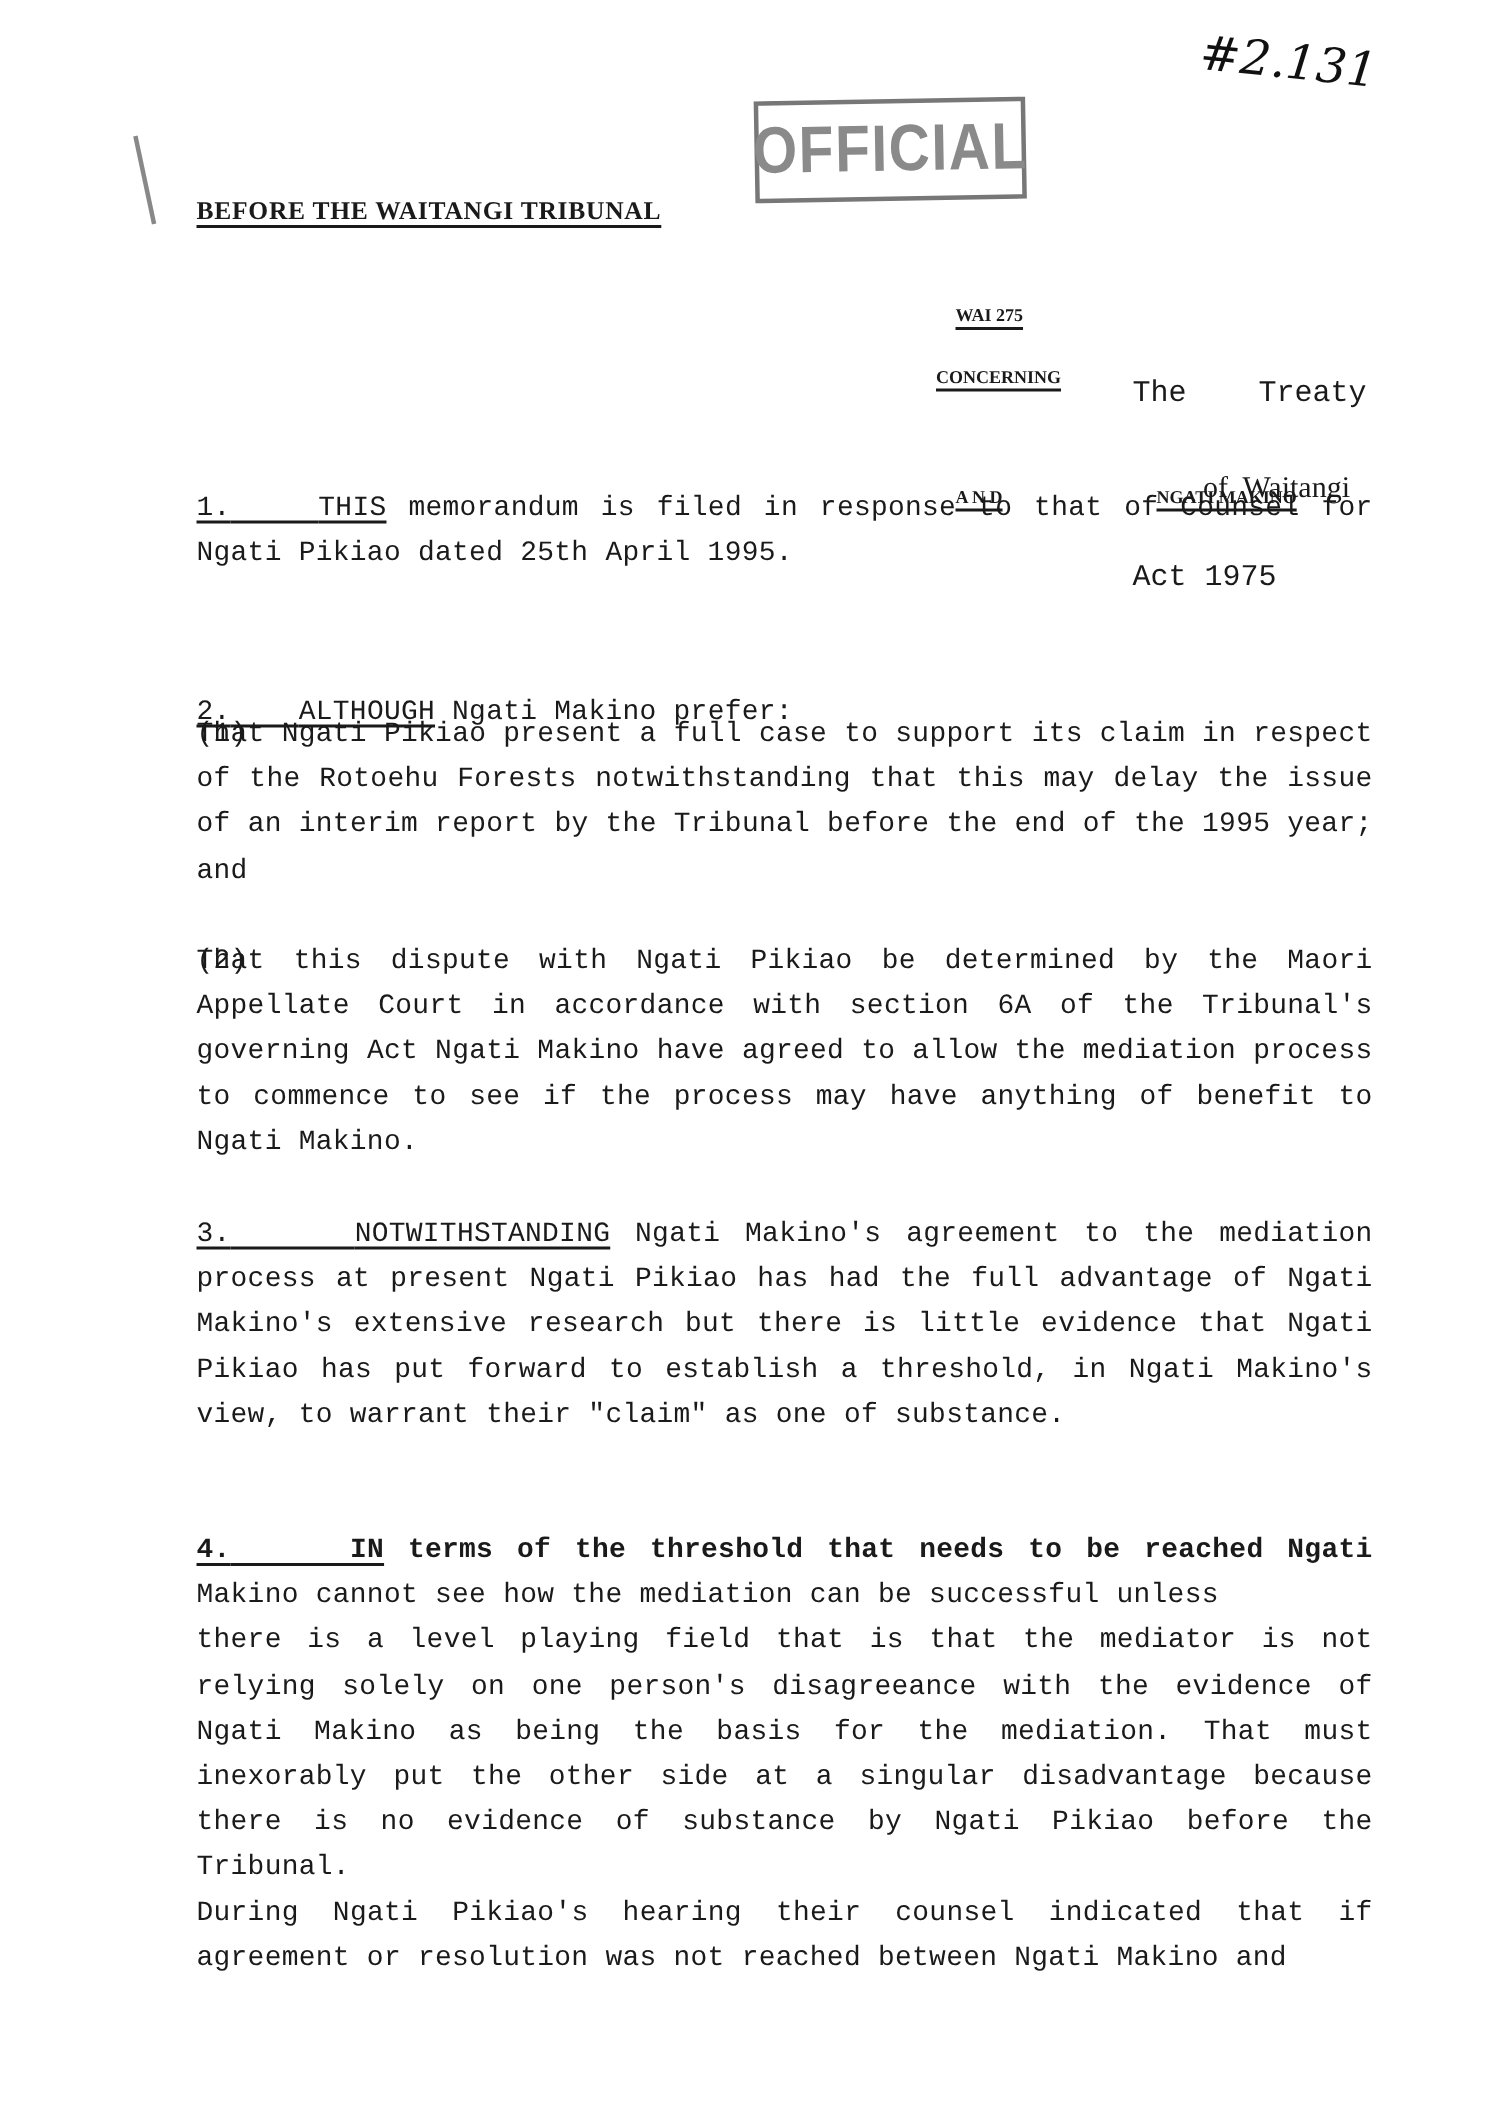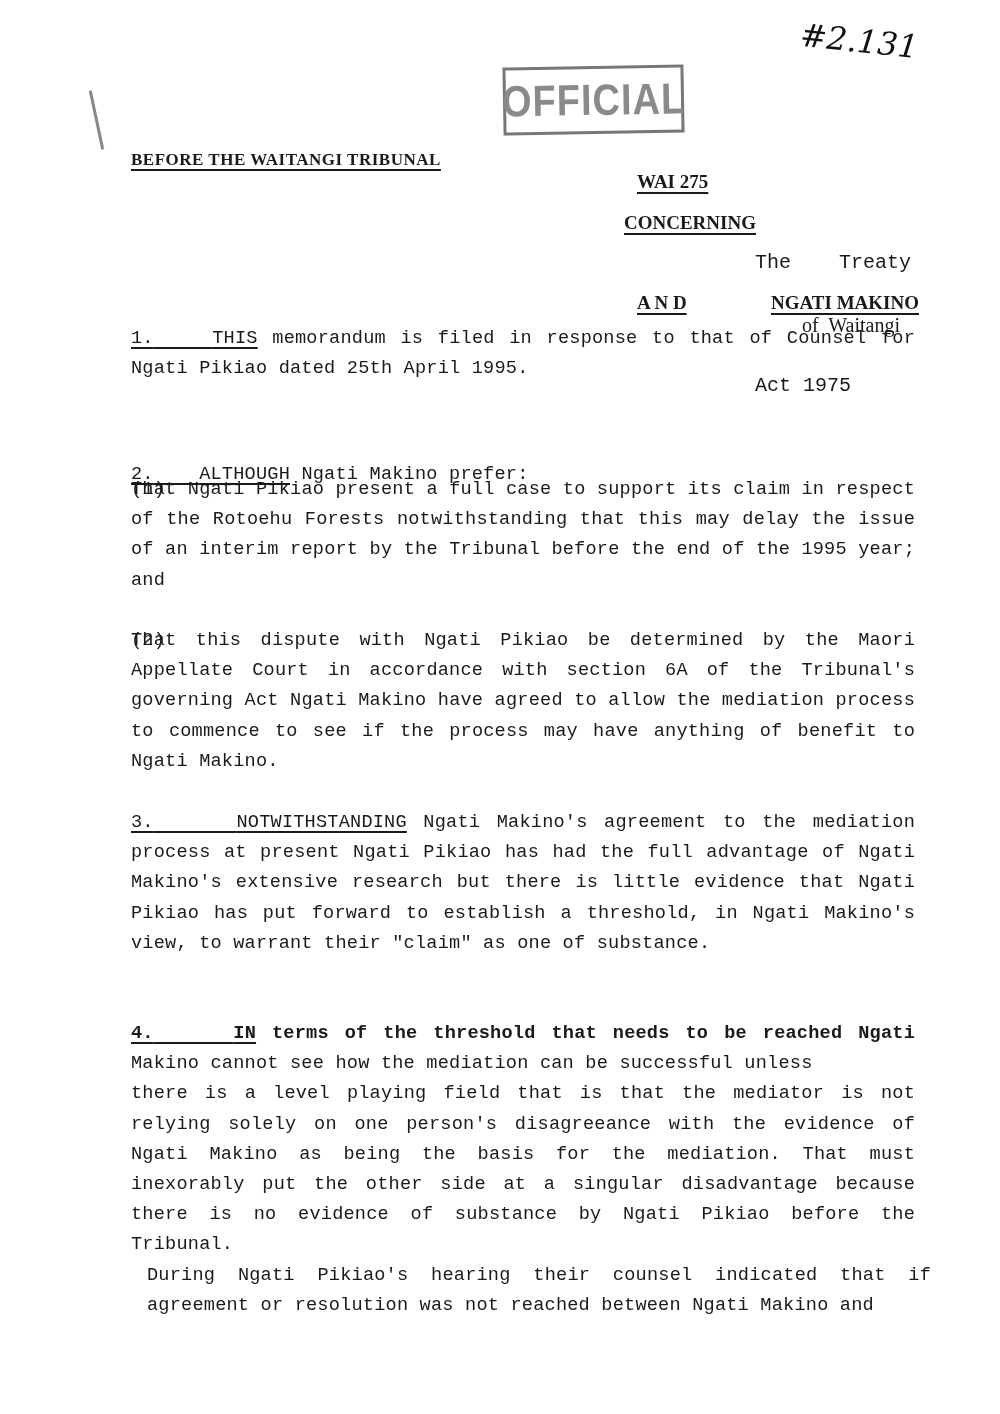--- a/index.html
+++ b/index.html
@@ -19,22 +19,22 @@
     .stamp span {
       font-family: "Liberation Sans", "DejaVu Sans", sans-serif; font-weight: bold;
       font-size: 38px; color: #8a8a8a; letter-spacing: 1px;
       transform: scaleY(1.15);
     }
     .handwritten {
       left: 800px; top: 22px; font-family: "DejaVu Serif", serif; font-style: italic;
       font-size: 32px; transform: rotate(6deg); color: #111;
     }
     .margin-line { left: 95px; top: 90px; width: 3px; height: 60px; background: #888; transform: rotate(-12deg); }
-    .heading { left: 131px; top: 131px; font-size: 17px; letter-spacing: 0.5px; margin-top: 19px; }
-    .meta { font-size: 19px; }
+    .heading { left: 131px; top: 131px; font-size: 17px; letter-spacing: 0.5px; }
+    .meta { font-size: 12px; margin-top: 32px; }
     .body-text {
       font-size: 18.6px; line-height: 30.2px; text-align: justify; letter-spacing: 0.2px;
     }
     .para { position: absolute; left: 131px; width: 784px; }
     .sub { position: absolute; left: 131px; width: 784px; }
     .sub .num { position: absolute; left: 0; top: 0; }
     .sub .txt { }
     .last-line-justify { text-align-last: justify; font-weight: bold; }
   </style>
 </head>
@@ -81,13 +81,13 @@
 <div class="para body-text" style="top:808px;">
   <span class="u"><span>3.</span>&nbsp;&nbsp;&nbsp;&nbsp;&nbsp;<span>NOTWITHSTANDING</span></span><span> Ngati Makino's agreement to the mediation process at present Ngati Pikiao has had the full advantage of Ngati Makino's extensive research but there is little evidence that Ngati Pikiao has put forward to establish a threshold, in Ngati Makino's view, to warrant their "claim" as one of substance.</span>
 </div>
 
 <div class="para body-text" style="top:1019px;">
   <div class="last-line-justify"><span class="u"><span>4.</span>&nbsp;&nbsp;&nbsp;&nbsp;&nbsp;<span>IN</span></span><span> terms of the threshold that needs to be reached Ngati</span></div>
   <div style="text-align:left;">Makino cannot see how the mediation can be successful unless</div>
   <div>there is a level playing field that is that the mediator is not relying solely on one person's disagreeance with the evidence of Ngati Makino as being the basis for the mediation.  That must inexorably put the other side at a singular disadvantage because there is no evidence of substance by Ngati Pikiao before the Tribunal.</div>
 </div>
 
-<div class="para body-text" style="top:1261px;margin-left:16px;">During Ngati Pikiao's hearing their counsel indicated that if agreement or resolution was not reached between Ngati Makino and</div>
+<div class="para body-text" style="top:1261px;">During Ngati Pikiao's hearing their counsel indicated that if agreement or resolution was not reached between Ngati Makino and</div>
 
 </body></html>

